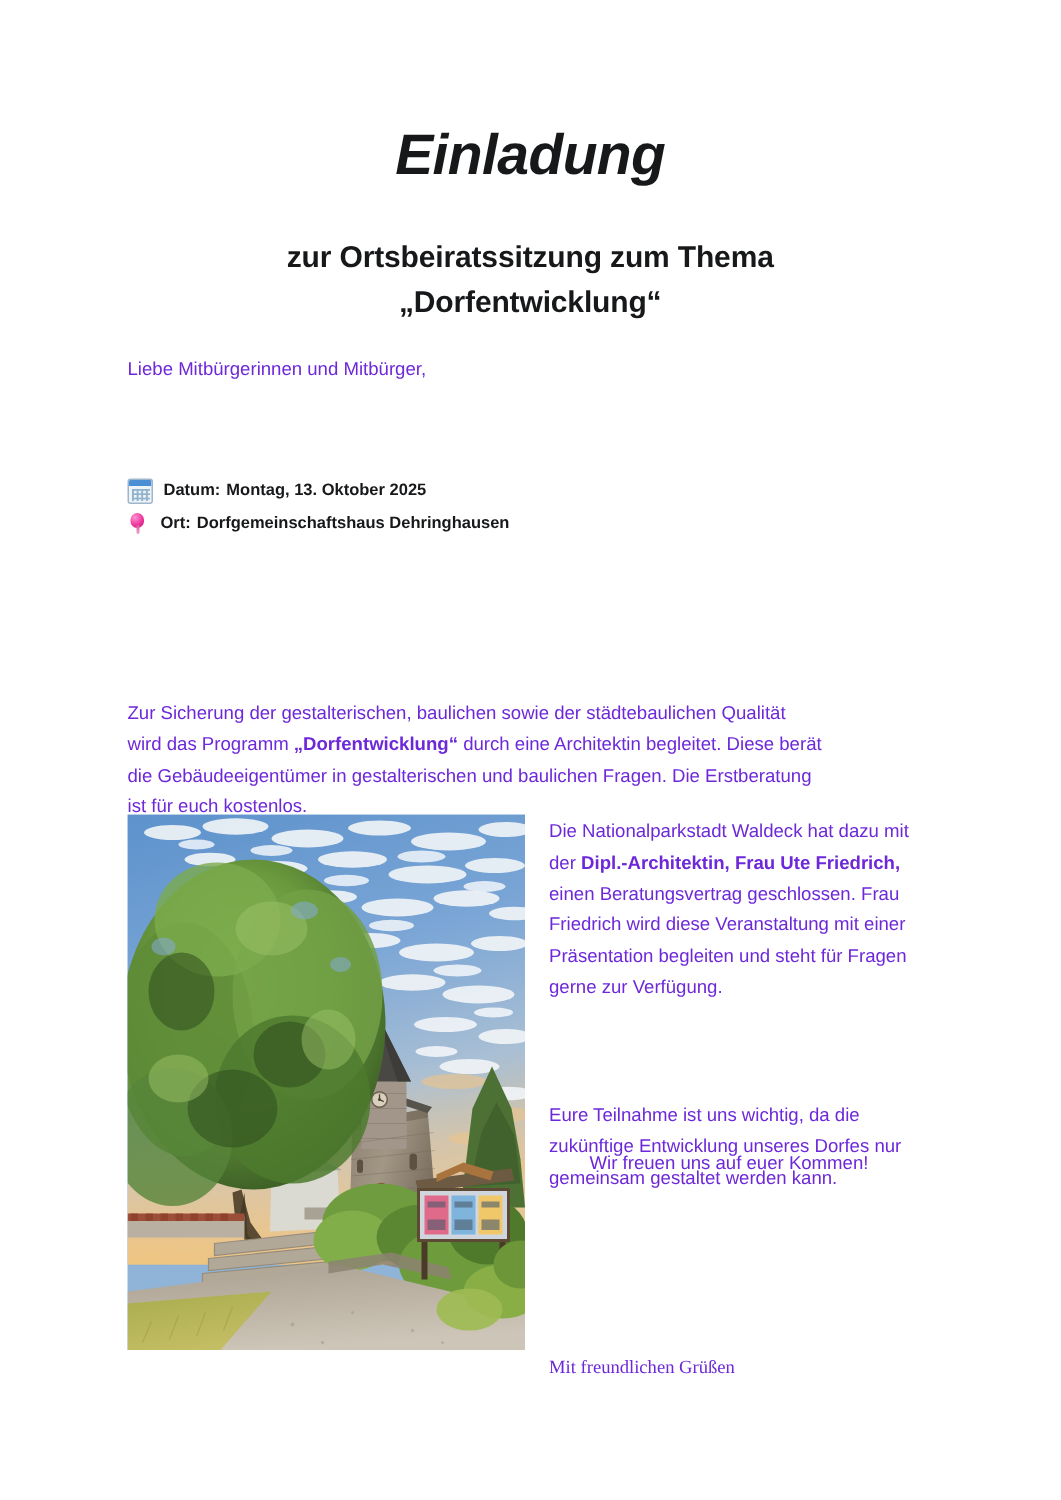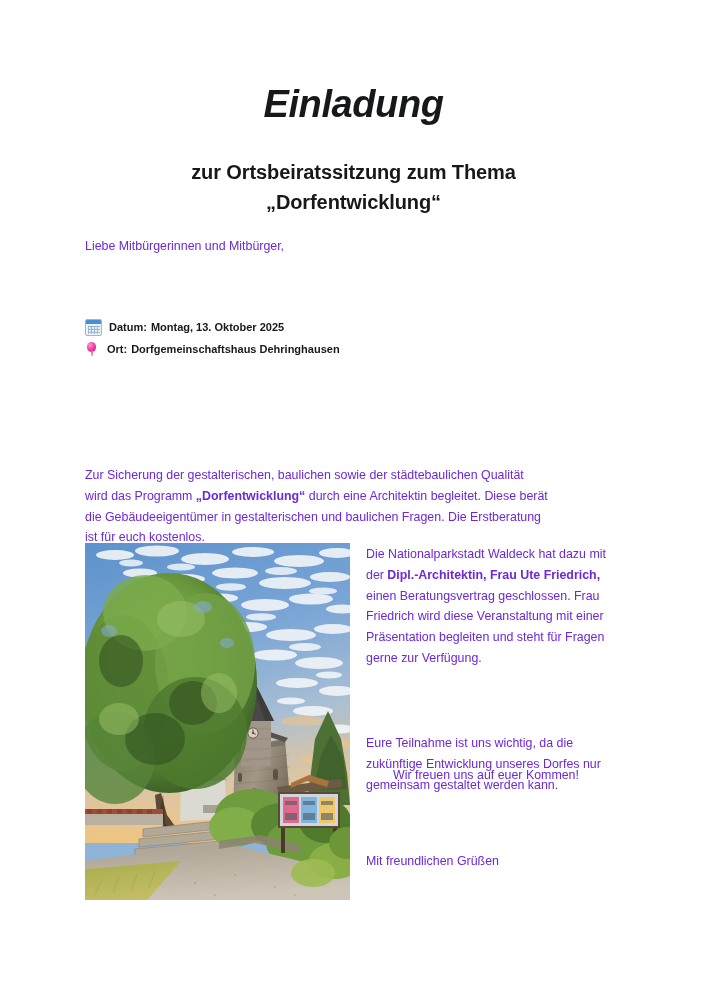--- a/index.html
+++ b/index.html
@@ -172,21 +172,21 @@
   .photo svg { display: block; width: 100%; height: 100%; }
 
   
   .col-right {
     left: 366px;
     width: 252px;
   }
   #p-right-1  { top: 544px; }
   #p-right-2  { top: 697px; margin-top: 36px; }
   #p-right-3  { top: 765px; margin-left: 27px; }
-  #p-closing  { top: 851px; }
+  #p-closing  { top: 901px; font-family: Liberation Serif, serif; }
   #p-signature{ top: 883px; font-weight: 700; }
 </style>
 </head>
 <body>
 
 <div class="page">
 
   <div class="title-main">Einladung</div>
 
   <div class="title-sub">

